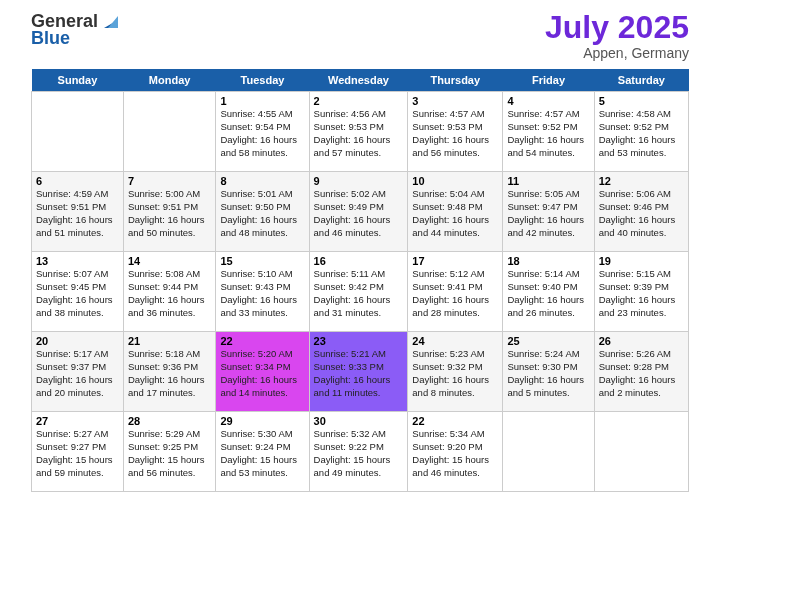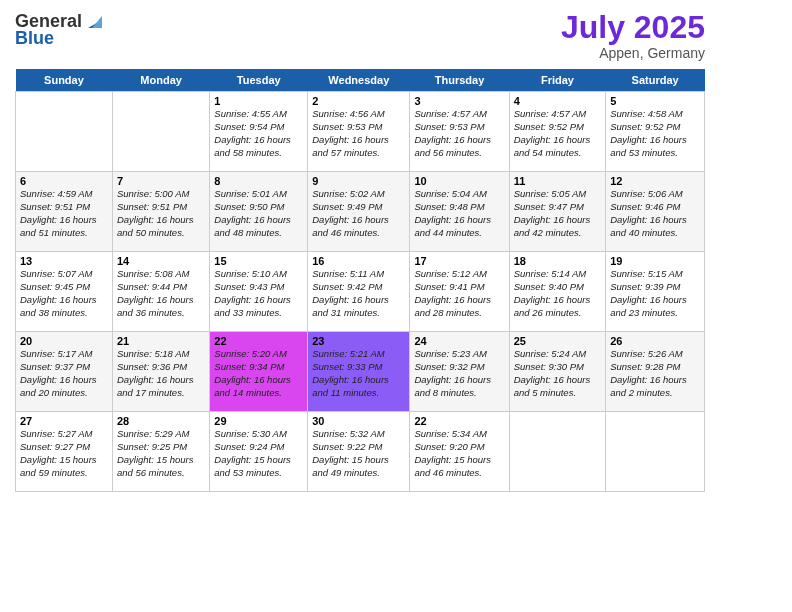--- a/index.html
+++ b/index.html
@@ -6,21 +6,21 @@
     body {
       font-family: Arial, sans-serif;
       background: #fff;
       width: 792px;
       height: 612px;
       overflow: hidden;
     }
     .container {
       width: 720px;
       height: 612px;
-      padding: 10px 15px;
+      padding: 10px 31px;
       background: #fff;
     }
     .header {
       display: flex;
       justify-content: space-between;
       align-items: flex-start;
       margin-bottom: 8px;
     }
     .logo {
       display: flex;
@@ -68,21 +68,20 @@
     .day-num {
       font-weight: bold;
       font-size: 11px;
       display: block;
       margin-bottom: 1px;
     }
     .day-info {
       font-size: 9.5px;
       line-height: 1.35;
       color: #222;
-      font-style: italic;
     }
     .empty {
       background: #fff !important;
     }
   </style>
 </head>
 <body>
 
 <div class="container">
   <div class="header">

